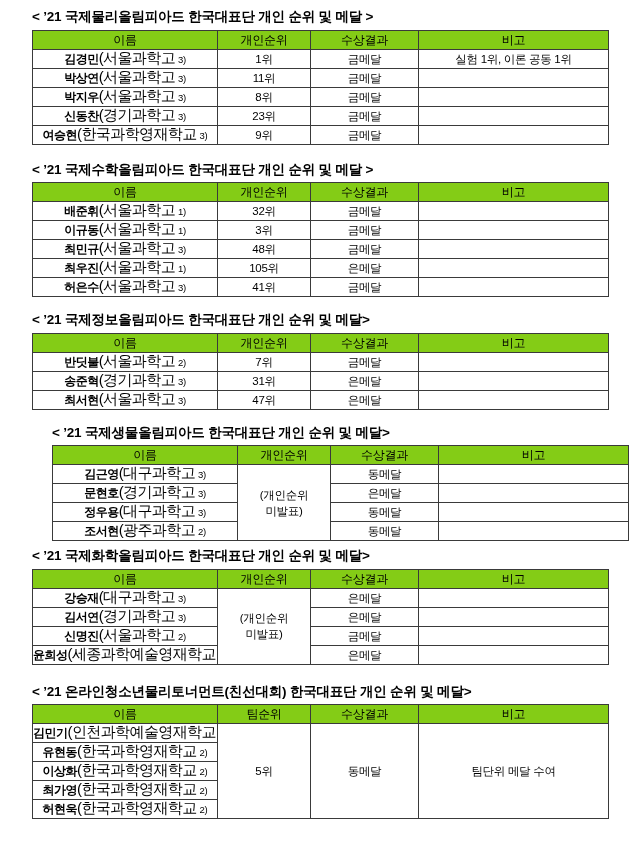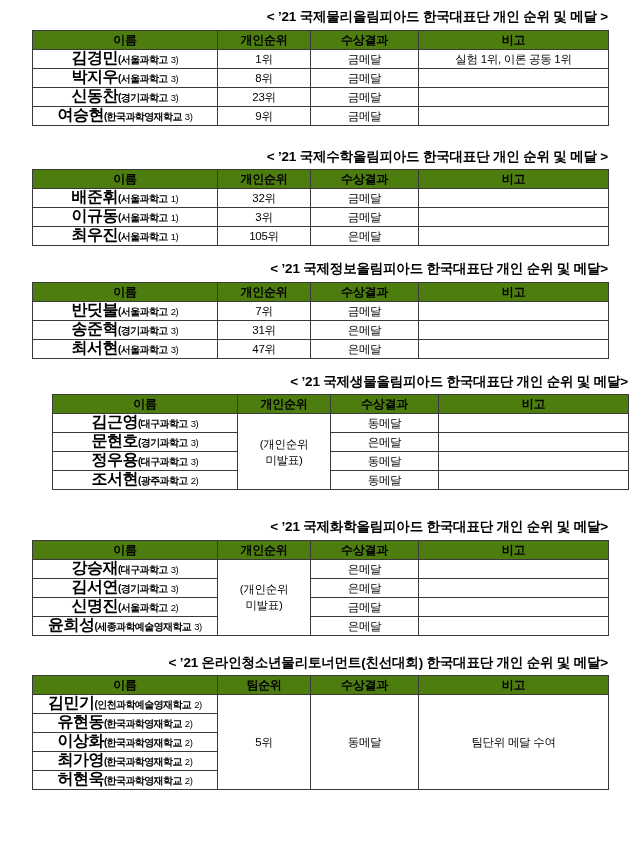--- a/index.html
+++ b/index.html
@@ -22,21 +22,21 @@
     padding: 0;
   }
   .block {
     width: 576px;
     margin: 0 auto;
   }
   .block + .block {
     margin-top: 0;
   }
   .sec-title {
-    text-align: right;
+    text-align: left;
     font-size: 13.5px;
     font-weight: bold;
     letter-spacing: -0.2px;
     white-space: nowrap;
     line-height: 1;
   }
   table.olympiad {
     width: 576px;
     border-collapse: collapse;
     table-layout: fixed;
@@ -49,41 +49,41 @@
     height: 17px;
     line-height: 16px;
     font-size: 11.5px;
     text-align: center;
     vertical-align: middle;
     letter-spacing: -0.3px;
     white-space: nowrap;
     overflow: hidden;
   }
   table.olympiad thead th {
-    background: #4d7c0f;
-    font-weight: bold;
+    background: #84cc16;
+    font-weight: normal;
     font-size: 12px;
     height: 18px;
   }
   .col-name   { width: 185px; }
   .col-rank   { width: 93px; }
   .col-result { width: 108px; }
   .col-note   { width: 190px; }
 
   td.name-cell {
     text-align: center;
   }
   .nm {
     font-weight: bold;
-    font-size: 16px;
+    font-size: 12px;
     letter-spacing: -0.5px;
   }
   .sch {
-    font-weight: bold;
-    font-size: 10px;
+    font-weight: normal;
+    font-size: 15px;
     letter-spacing: -0.6px;
   }
   .grd {
     font-weight: normal;
     font-size: 9.5px;
   }
   td.rank-span {
     font-size: 11px;
     line-height: 13px;
     letter-spacing: -0.4px;
@@ -118,41 +118,47 @@
             </tr>
           </thead>
           <tbody>
             <tr>
               <td class="name-cell"><span class="nm">김경민</span><span class="sch">(서울과학고</span> <span class="grd">3)</span></td>
               <td>1위</td>
               <td>금메달</td>
               <td class="note-cell">실험 1위, 이론 공동 1위</td>
             </tr>
             <tr>
+              <td class="name-cell"><span class="nm">박상연</span><span class="sch">(서울과학고</span> <span class="grd">3)</span></td>
+              <td>11위</td>
+              <td>금메달</td>
+              <td class="note-cell"></td>
+            </tr>
+            <tr>
               <td class="name-cell"><span class="nm">박지우</span><span class="sch">(서울과학고</span> <span class="grd">3)</span></td>
               <td>8위</td>
               <td>금메달</td>
               <td class="note-cell"></td>
             </tr>
             <tr>
               <td class="name-cell"><span class="nm">신동찬</span><span class="sch">(경기과학고</span> <span class="grd">3)</span></td>
               <td>23위</td>
               <td>금메달</td>
               <td class="note-cell"></td>
             </tr>
             <tr>
               <td class="name-cell"><span class="nm">여승현</span><span class="sch">(한국과학영재학교</span> <span class="grd">3)</span></td>
               <td>9위</td>
               <td>금메달</td>
               <td class="note-cell"></td>
             </tr>
           </tbody>
         </table>
       </div>
-      <div class="block" style="margin-top: 24px;">
+      <div class="block" style="margin-top: 18px;">
         <div class="sec-title">&lt; ’21 국제수학올림피아드 한국대표단 개인 순위 및 메달 &gt;</div>
         <div style="height: 6px;"></div>
         <table class="olympiad">
           <colgroup>
             <col class="col-name">
             <col class="col-rank">
             <col class="col-result">
             <col class="col-note">
           </colgroup>
           <thead>
@@ -170,23 +176,35 @@
               <td>금메달</td>
               <td class="note-cell"></td>
             </tr>
             <tr>
               <td class="name-cell"><span class="nm">이규동</span><span class="sch">(서울과학고</span> <span class="grd">1)</span></td>
               <td>3위</td>
               <td>금메달</td>
               <td class="note-cell"></td>
             </tr>
             <tr>
+              <td class="name-cell"><span class="nm">최민규</span><span class="sch">(서울과학고</span> <span class="grd">3)</span></td>
+              <td>48위</td>
+              <td>금메달</td>
+              <td class="note-cell"></td>
+            </tr>
+            <tr>
               <td class="name-cell"><span class="nm">최우진</span><span class="sch">(서울과학고</span> <span class="grd">1)</span></td>
               <td>105위</td>
               <td>은메달</td>
+              <td class="note-cell"></td>
+            </tr>
+            <tr>
+              <td class="name-cell"><span class="nm">허은수</span><span class="sch">(서울과학고</span> <span class="grd">3)</span></td>
+              <td>41위</td>
+              <td>금메달</td>
               <td class="note-cell"></td>
             </tr>
           </tbody>
         </table>
       </div>
       <div class="block" style="margin-top: 16px;">
         <div class="sec-title">&lt; ’21 국제정보올림피아드 한국대표단 개인 순위 및 메달&gt;</div>
         <div style="height: 6px;"></div>
         <table class="olympiad">
           <colgroup>
@@ -264,21 +282,21 @@
               <td class="note-cell"></td>
             </tr>
             <tr>
               <td class="name-cell"><span class="nm">조서현</span><span class="sch">(광주과학고</span> <span class="grd">2)</span></td>
               <td>동메달</td>
               <td class="note-cell"></td>
             </tr>
           </tbody>
         </table>
       </div>
-      <div class="block" style="margin-top: 30px;">
+      <div class="block" style="margin-top: 8px;">
         <div class="sec-title">&lt; ’21 국제화학올림피아드 한국대표단 개인 순위 및 메달&gt;</div>
         <div style="height: 6px;"></div>
         <table class="olympiad">
           <colgroup>
             <col class="col-name">
             <col class="col-rank">
             <col class="col-result">
             <col class="col-note">
           </colgroup>
           <thead>

